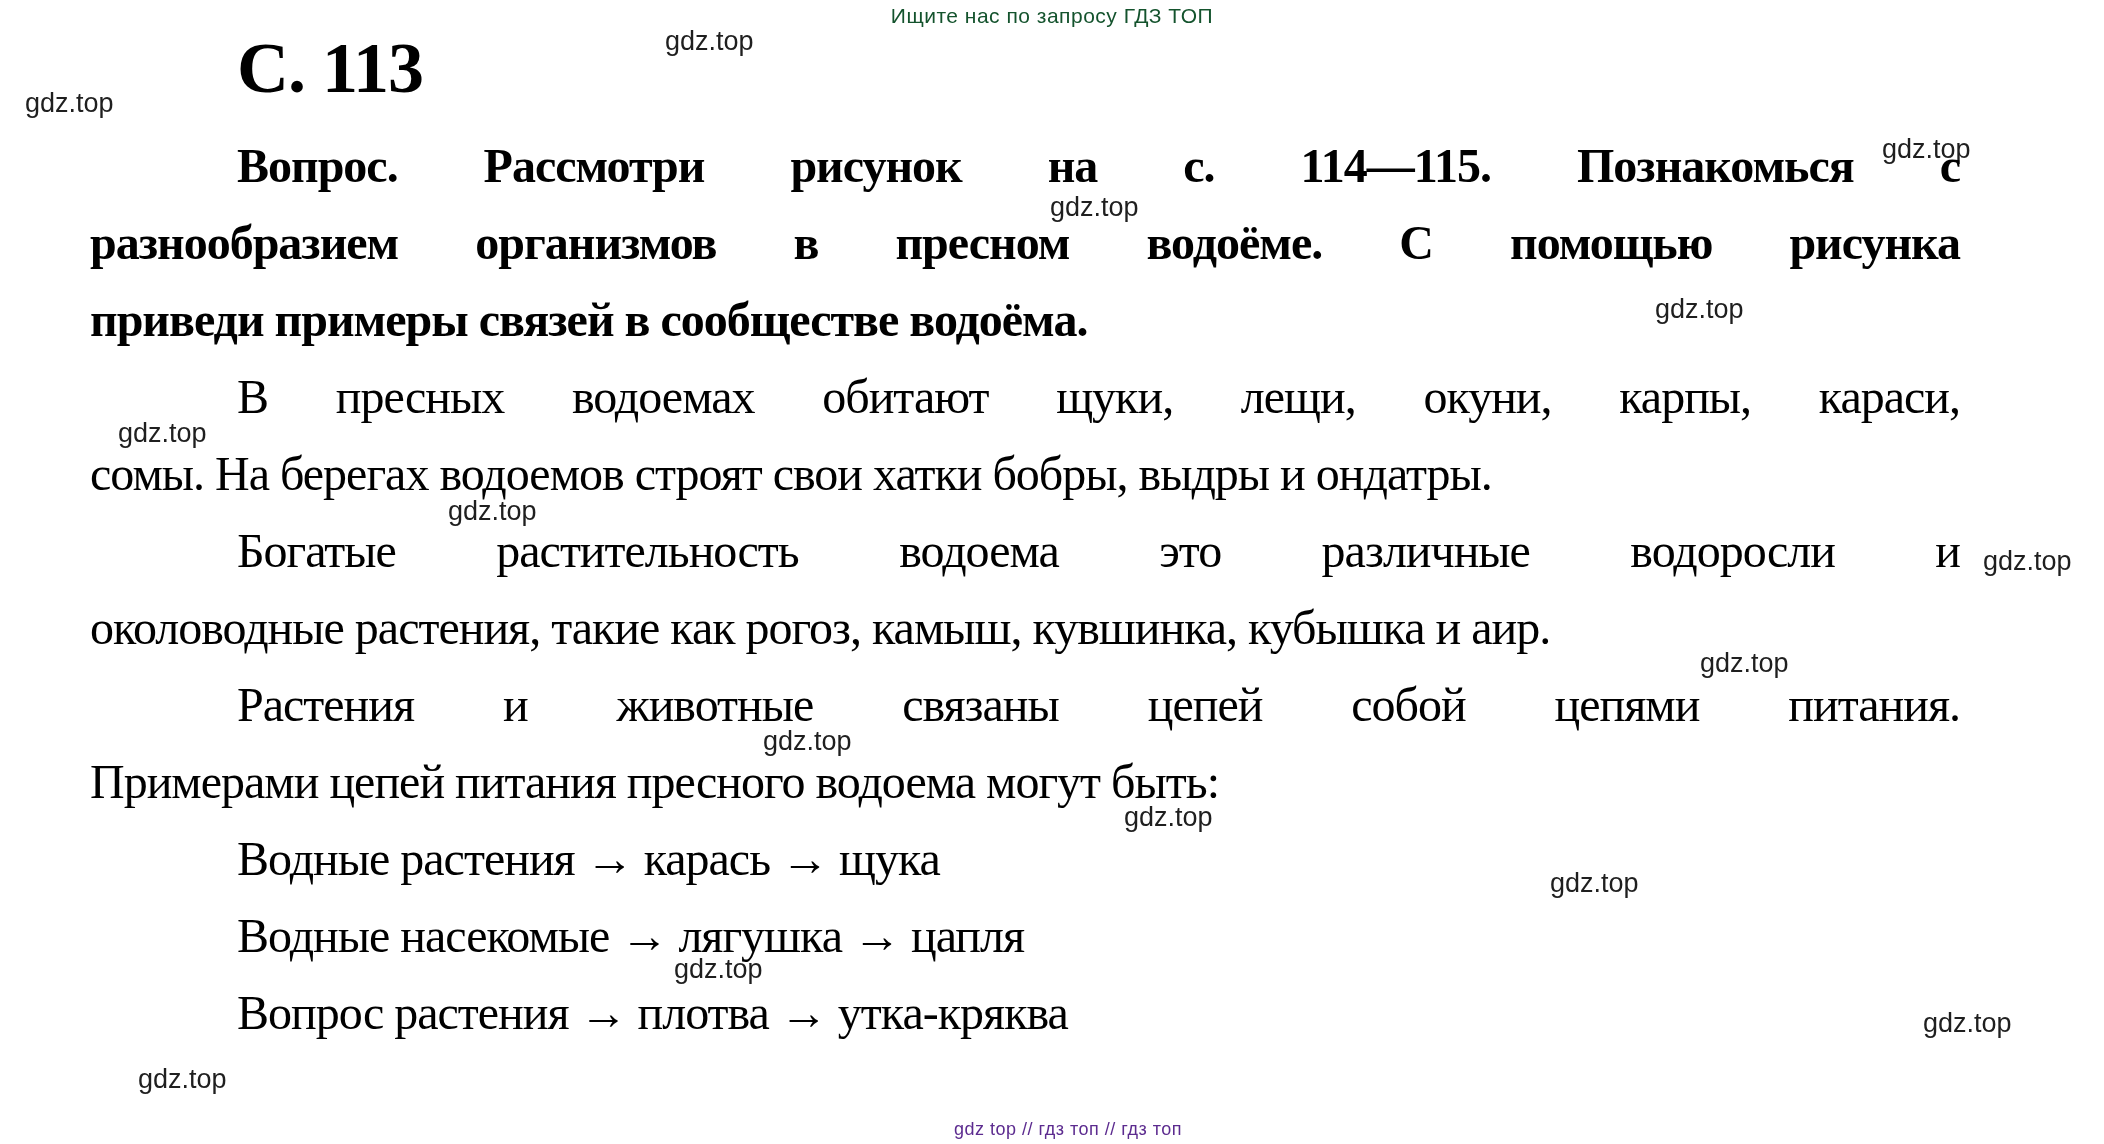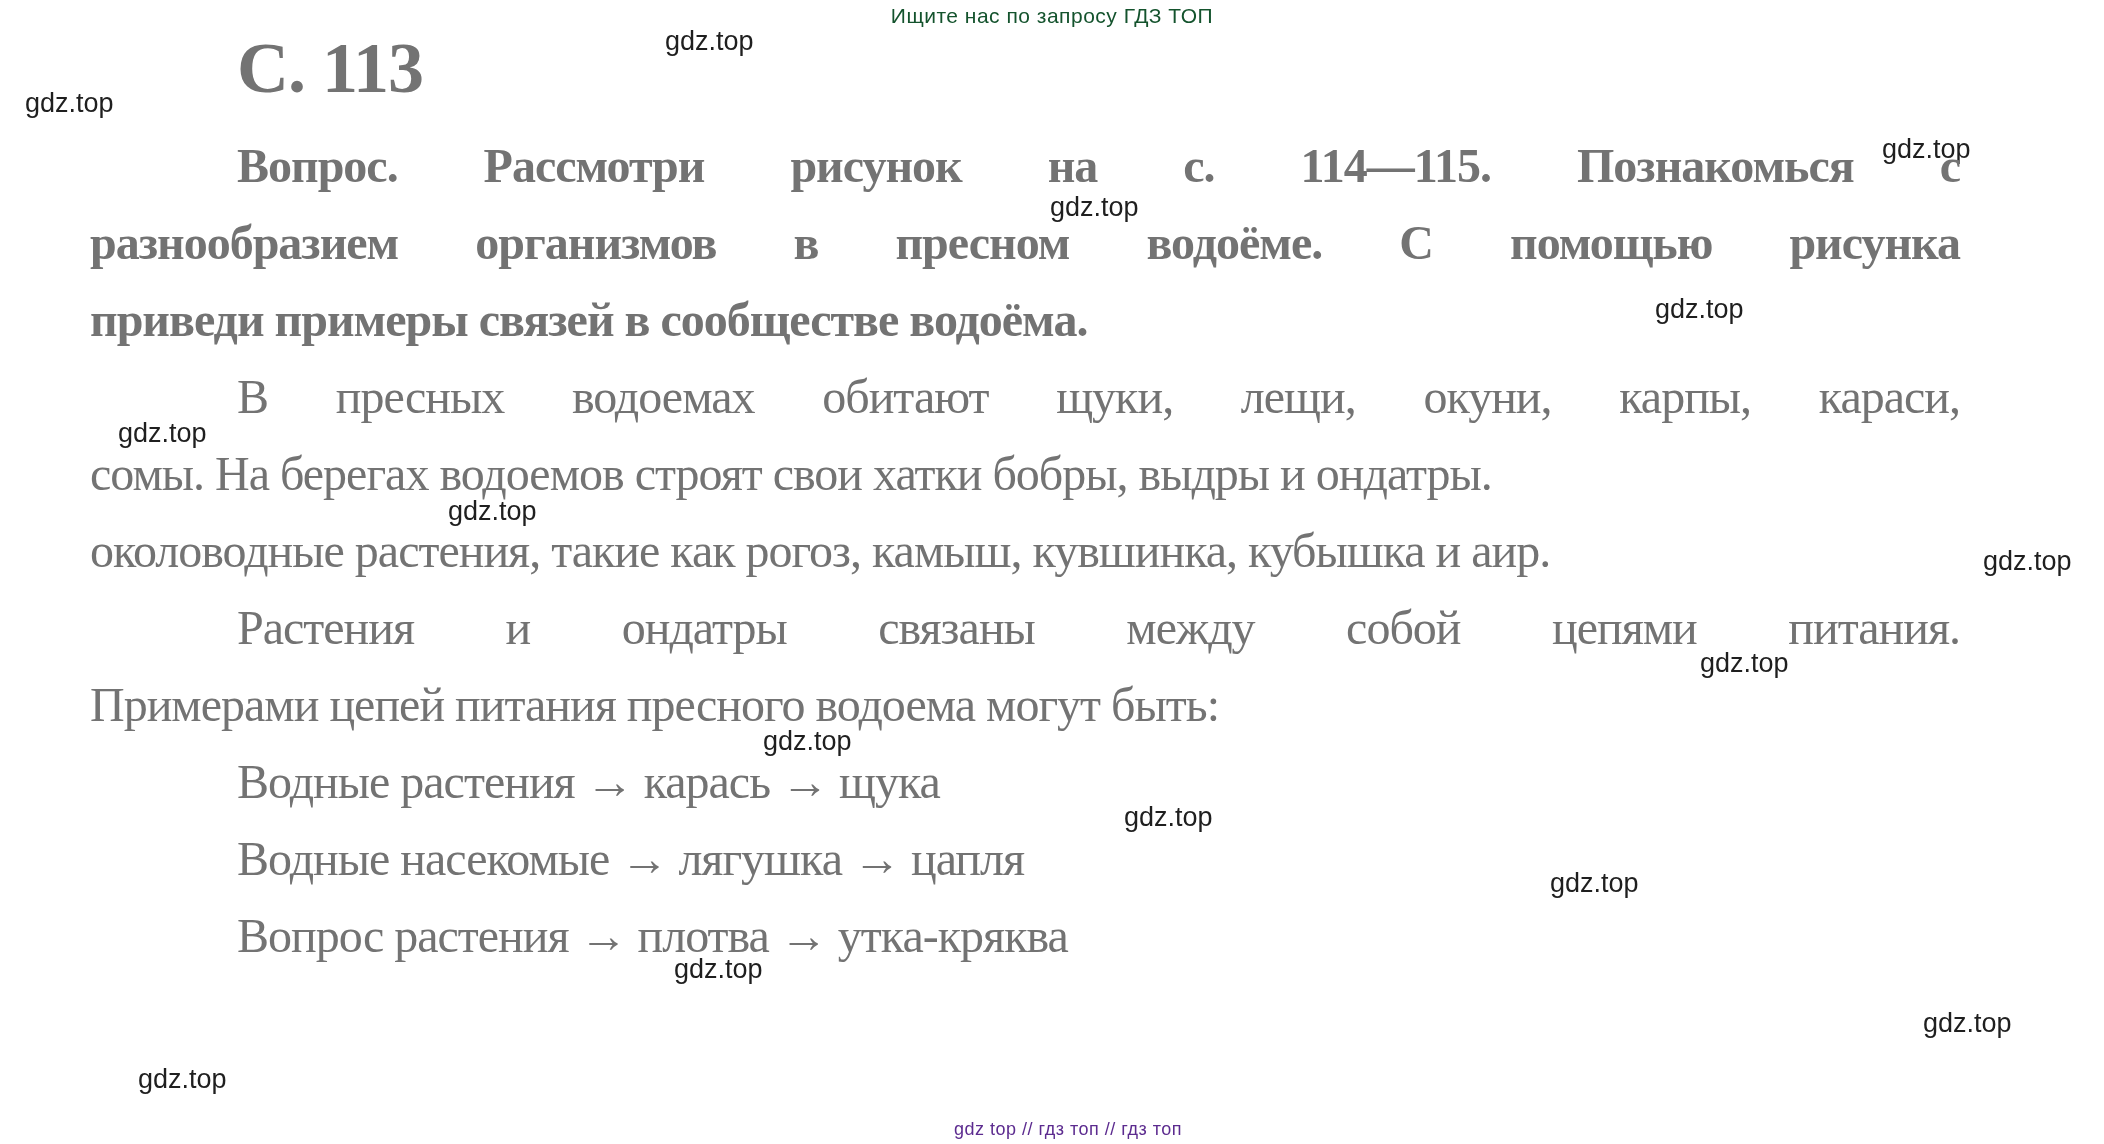--- a/index.html
+++ b/index.html
@@ -33,21 +33,21 @@
     white-space: nowrap;
     line-height: 1;
   }
   .textblock {
     position: absolute;
     left: 90px;
     top: 30px;
     width: 1870px;
     font-size: 48px;
     line-height: 77px;
-    color: #737373;
+    color: #000000;
     letter-spacing: -1px;
   }
   .page-heading {
     font-size: 72px;
     font-weight: bold;
     text-indent: 147px;
     line-height: 77px;
     margin-bottom: 20px;
     white-space: nowrap;
   }
@@ -101,24 +101,25 @@
         <div class="para bold">
           <div class="line justify indent">Вопрос. Рассмотри рисунок на с. 114—115. Познакомься с</div>
           <div class="line justify">разнообразием организмов в пресном водоёме. С помощью рисунка</div>
           <div class="line">приведи примеры связей в сообществе водоёма.</div>
         </div>
         <div class="para">
           <div class="line justify indent">В пресных водоемах обитают щуки, лещи, окуни, карпы, караси,</div>
           <div class="line">сомы. На берегах водоемов строят свои хатки бобры, выдры и ондатры.</div>
         </div>
         <div class="para">
+          <div class="line justify indent">Богатые растительность водоема это различные водоросли и</div>
           <div class="line">околоводные растения, такие как рогоз, камыш, кувшинка, кубышка и аир.</div>
         </div>
         <div class="para">
-          <div class="line justify indent">Растения и ондатры связаны между собой цепями питания.</div>
+          <div class="line justify indent">Растения и животные связаны цепей собой цепями питания.</div>
           <div class="line">Примерами цепей питания пресного водоема могут быть:</div>
         </div>
         <div class="para">
           <div class="line indent">Водные растения → карась → щука</div>
         </div>
         <div class="para">
           <div class="line indent">Водные насекомые → лягушка → цапля</div>
         </div>
         <div class="para">
           <div class="line indent">Вопрос растения → плотва → утка-кряква</div>

